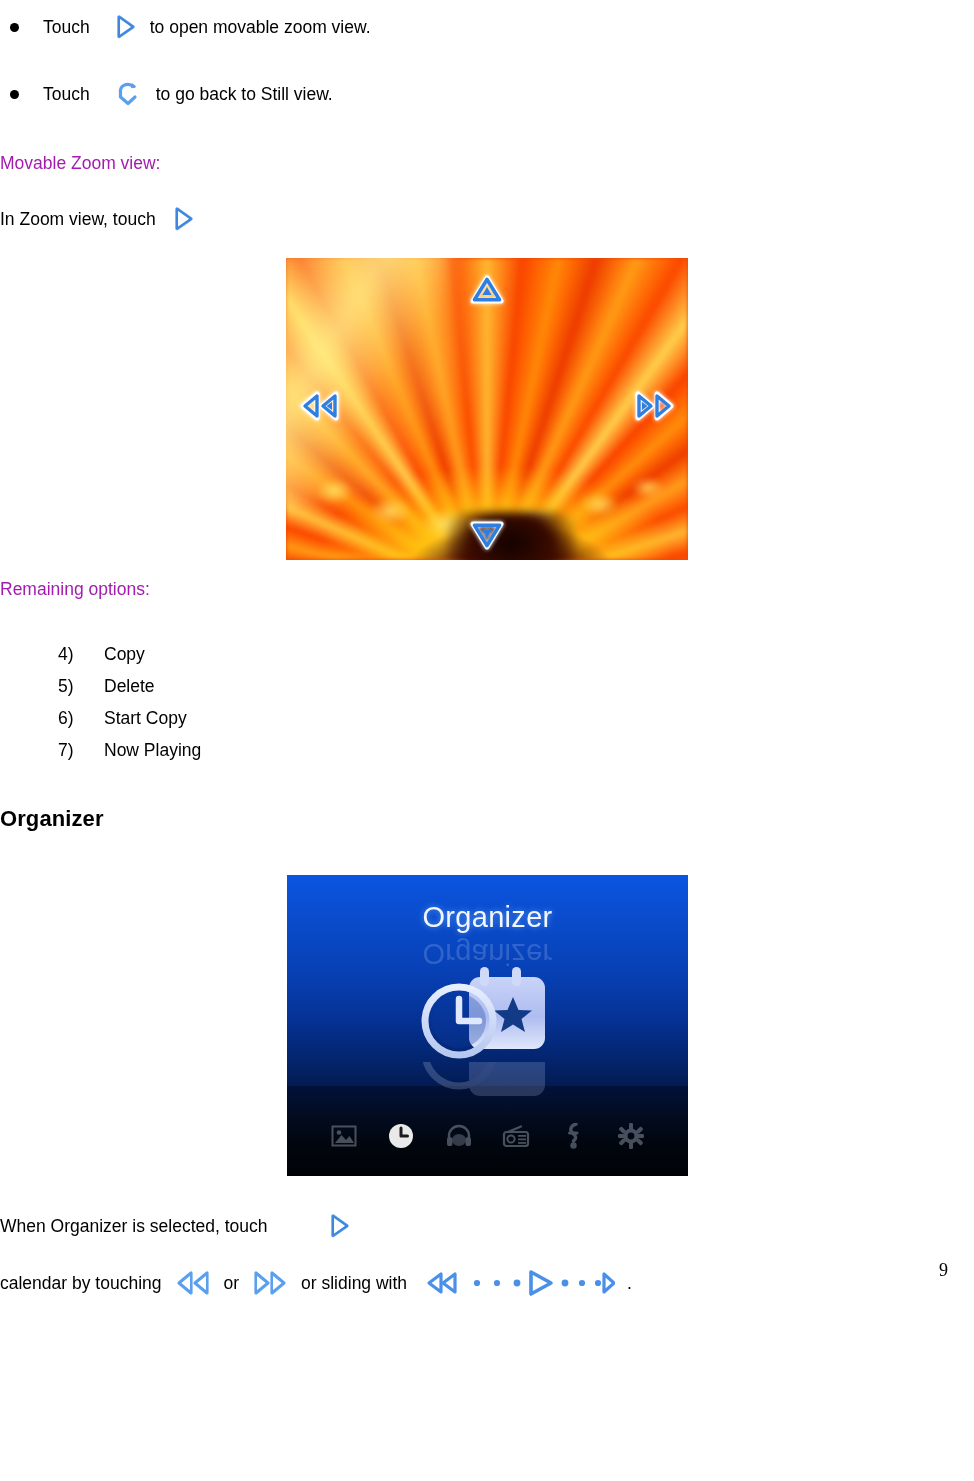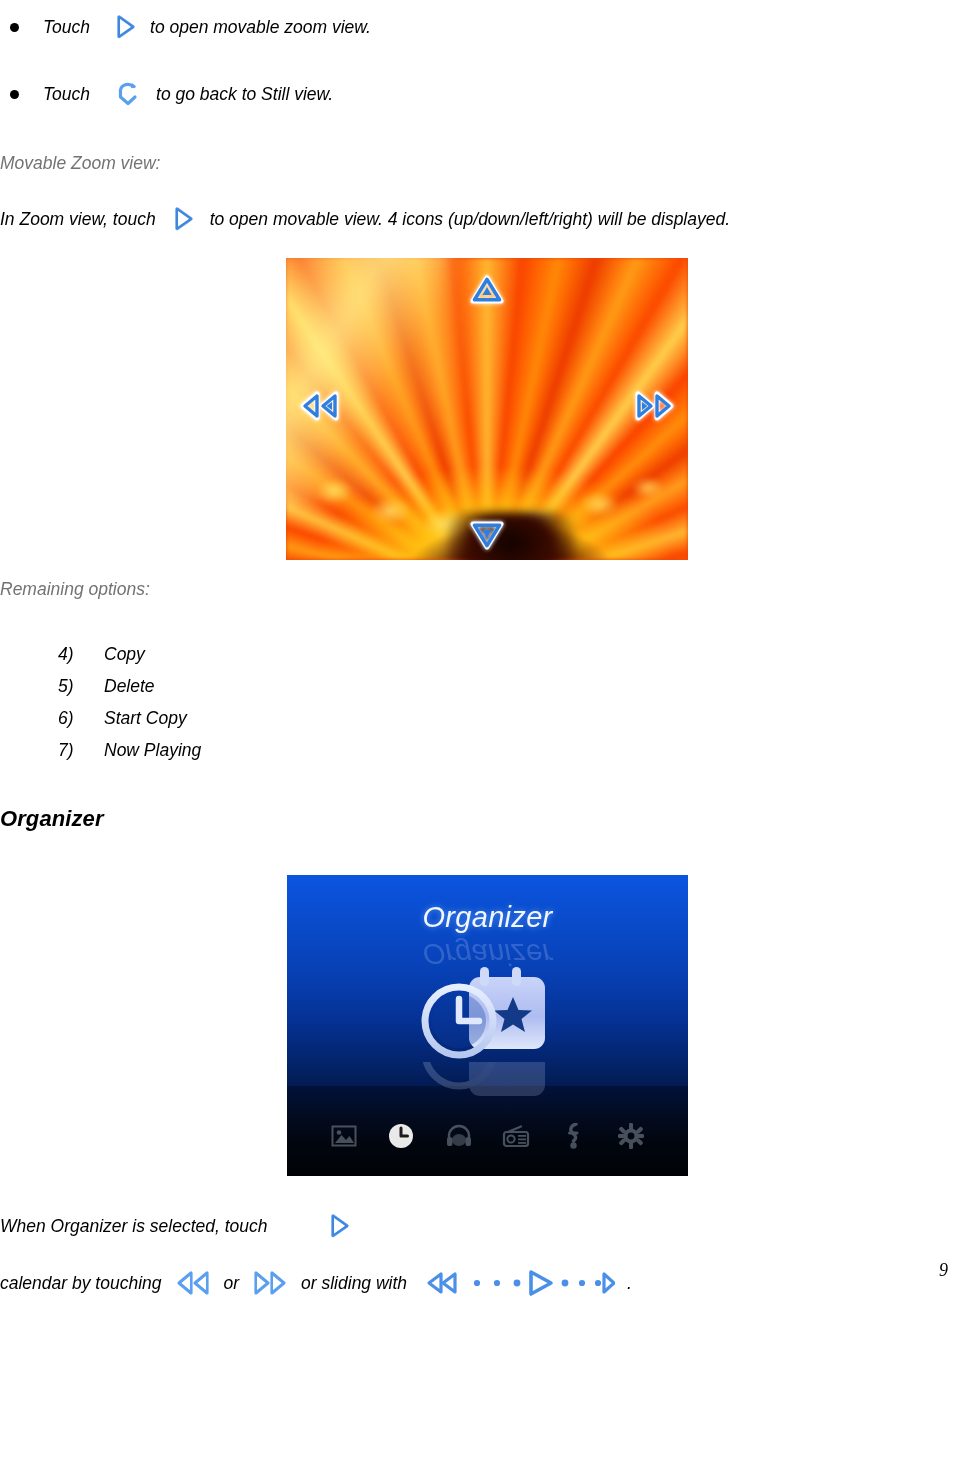--- a/index.html
+++ b/index.html
@@ -14,30 +14,29 @@
     position: relative;
     font-family: "Liberation Sans", sans-serif;
     color: #000000;
     overflow: hidden;
   }
 
   .page {
     position: relative;
     width: 974px;
     height: 1295px;
-    font-style: italic;
   }
 
   
   .txt {
     position: absolute;
     font-size: 17.5px;
     line-height: 22px;
     white-space: nowrap;
-    color: #737373;
+    color: #a21caf;
   }
 
   .bullet-row {
     position: absolute;
     left: 0;
     display: flex;
     align-items: center;
     white-space: nowrap;
     font-size: 17.5px;
   }
@@ -286,21 +285,20 @@
 
   <div class="bullet-row" style="top:206px; left:0px;">
     <span>In Zoom view, touch</span>
     <span class="ico" style="margin:0 14px;">
       <svg width="26" height="26" viewBox="0 0 26 26">
         <path d="M7 3 L21 12.8 L7 22.5 Z" fill="none" stroke="#5aa0ef" stroke-width="3.4" stroke-linejoin="round"></path>
         <path d="M7.5 4 L19.6 12.8 L7.5 21.4 Z" fill="#ffffff"></path>
         <path d="M7 3 L21 12.8 L7 22.5 Z" fill="none" stroke="#3f86dd" stroke-width="2.1" stroke-linejoin="round"></path>
       </svg>
     </span>
-    <span>to open movable view. 4 icons (up/down/left/right) will be displayed.</span>
   </div>
 
   <div class="shot-flower">
     <div class="flower-bg"></div>
     <div class="flower-glow"></div>
     <div class="flower-petals"></div>
     <div class="flower-core"></div>
 
     <span class="nav-ico nav-up">
       <svg width="34" height="30" viewBox="0 0 34 30">

